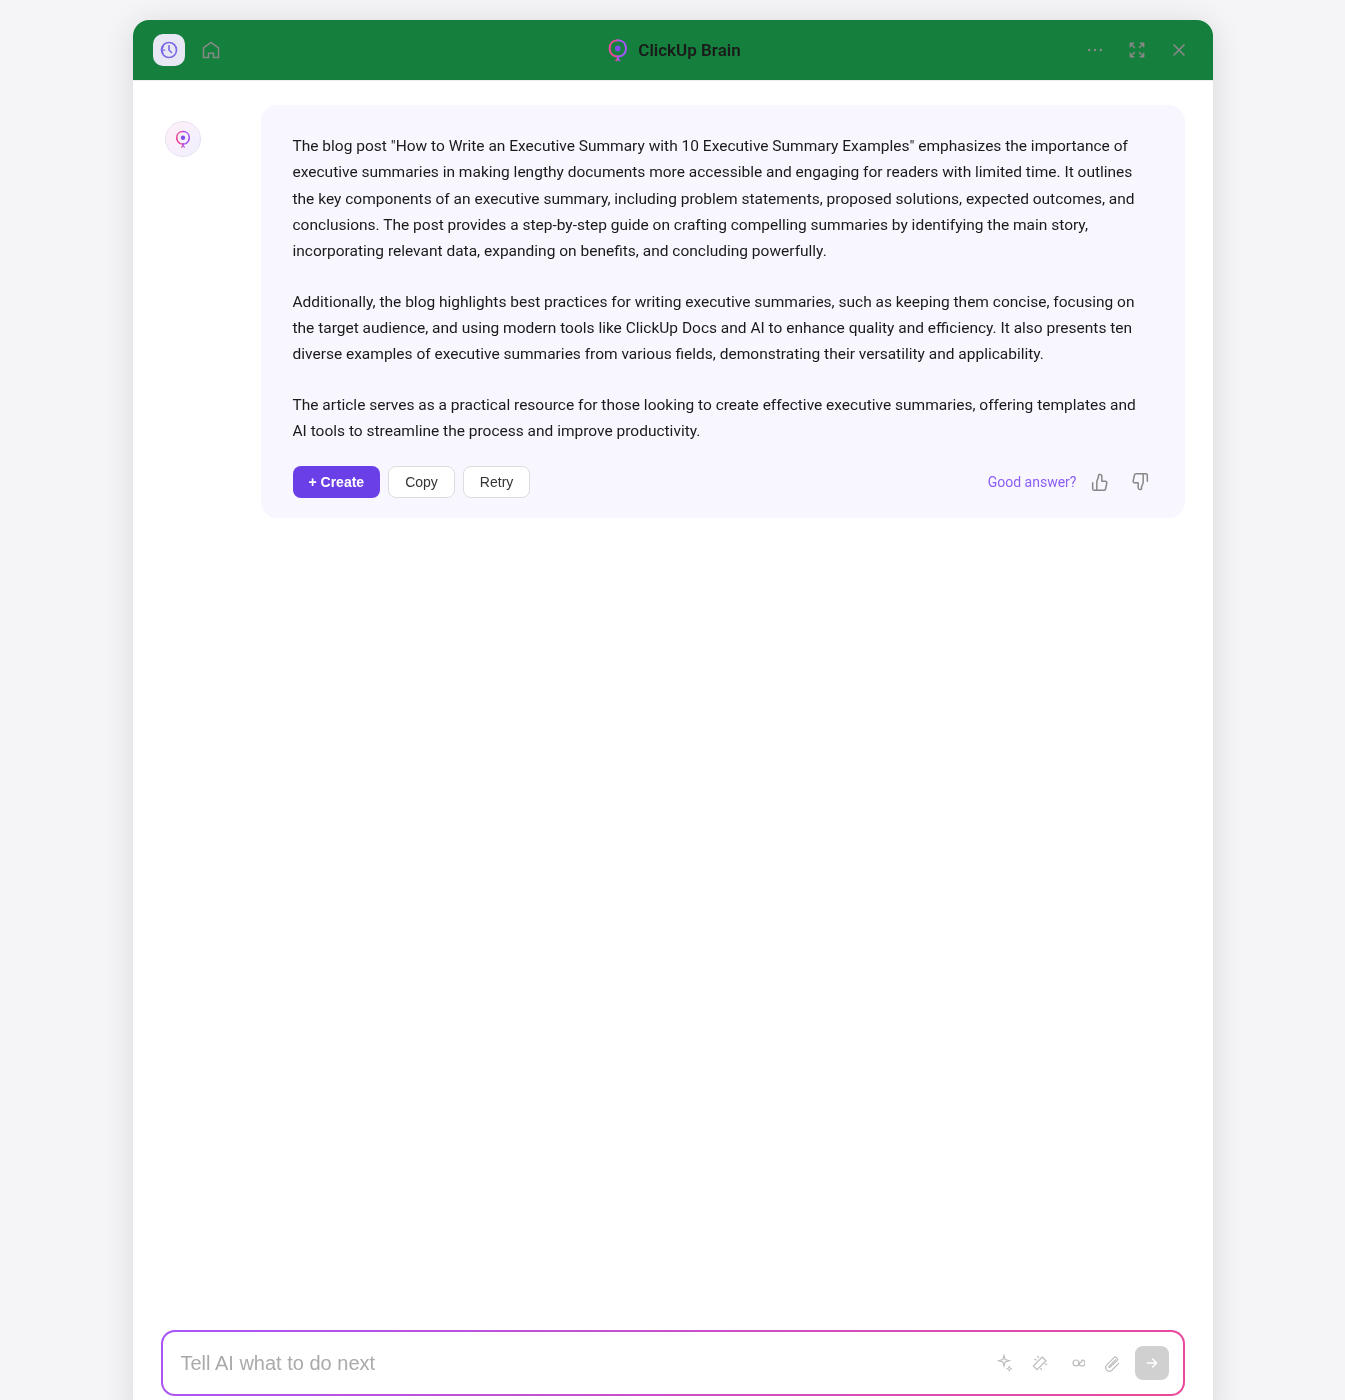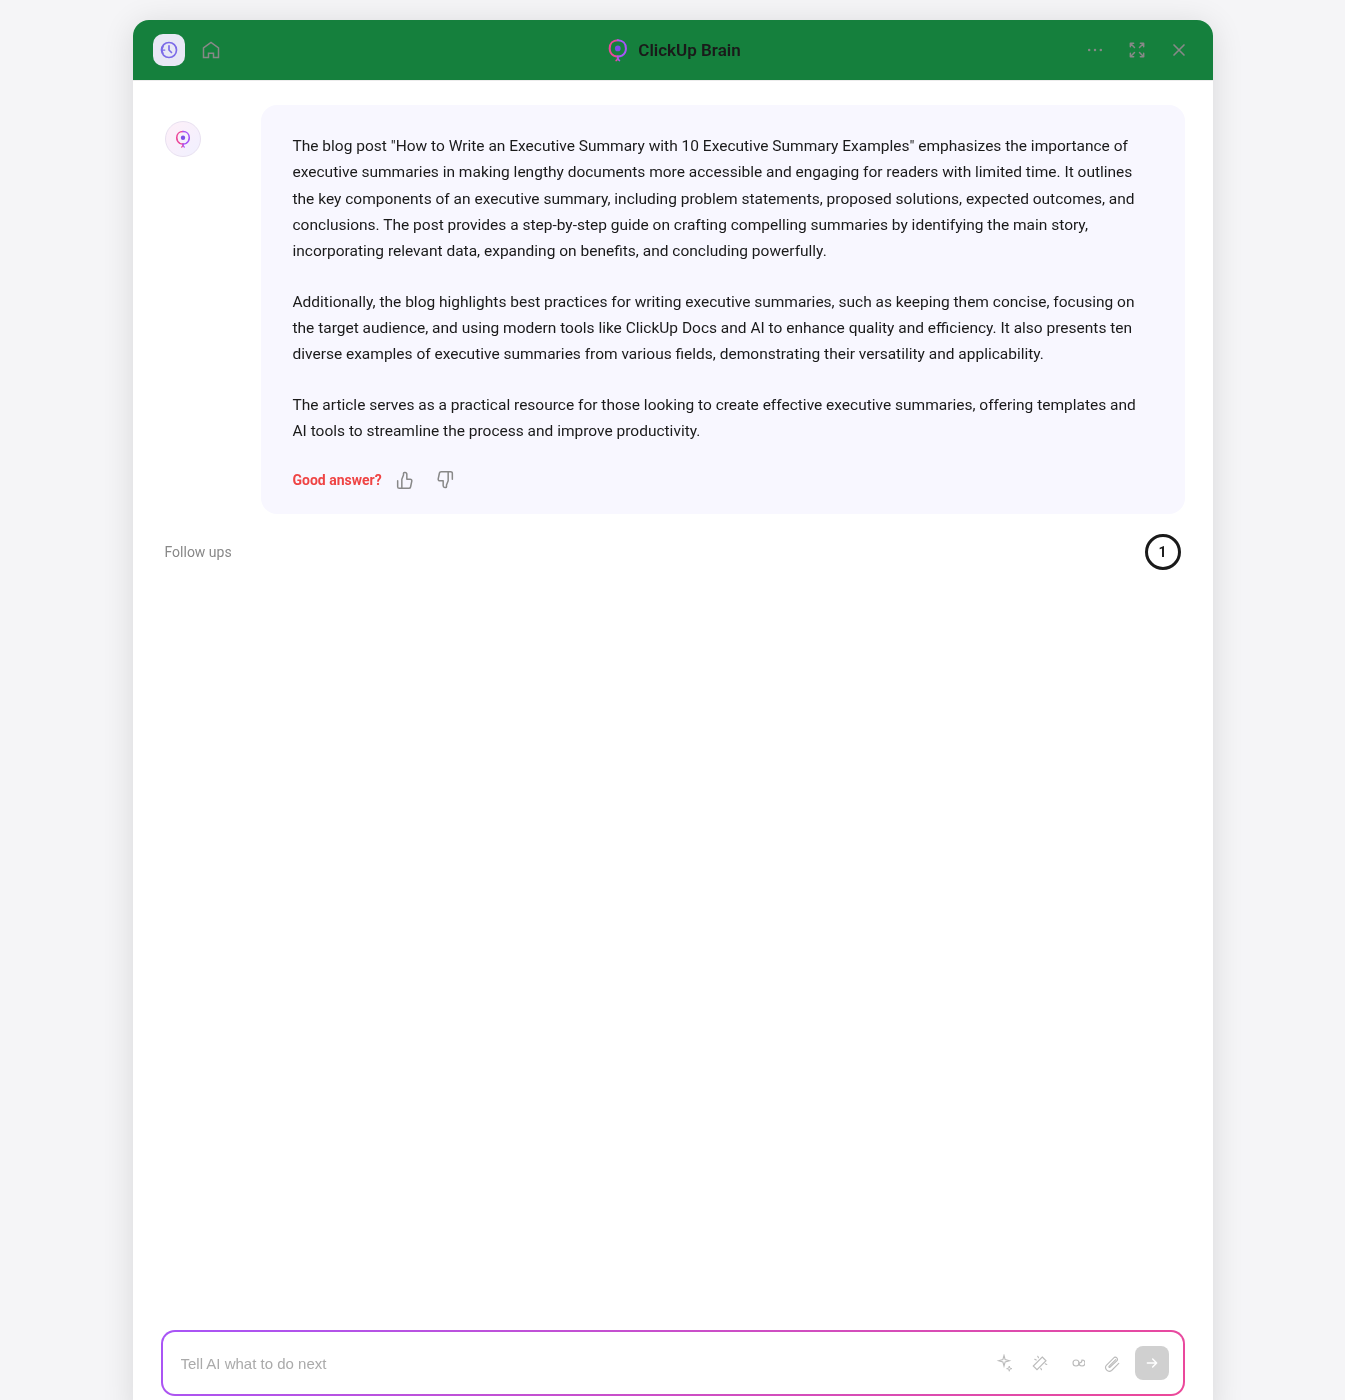--- a/index.html
+++ b/index.html
@@ -168,22 +168,21 @@
     }
 
     .action-right {
       display: flex;
       align-items: center;
       gap: 10px;
     }
 
     .good-answer-text {
       font-size: 14px;
-      color: #ef4444;
-      font-weight: bold;
+      color: #8b5cf6;
     }
 
     .thumb-btn {
       background: none;
       border: none;
       cursor: pointer;
       color: #888;
       font-size: 18px;
       padding: 4px;
       border-radius: 6px;
@@ -237,21 +236,21 @@
                         linear-gradient(135deg, #a855f7, #ec4899);
       background-origin: border-box;
       background-clip: padding-box, border-box;
       border: 2px solid transparent;
     }
 
     .input-field {
       flex: 1;
       border: none;
       outline: none;
-      font-size: 15px;
+      font-size: 20px;
       color: #333;
       background: transparent;
     }
 
     .input-field::placeholder { color: #aaa; }
 
     .input-icons {
       display: flex;
       align-items: center;
       gap: 10px;
@@ -358,41 +357,42 @@
       </div>
 
       <div class="response-card">
         <div class="response-text">
           <p class="response-paragraph">The blog post "How to Write an Executive Summary with 10 Executive Summary Examples" emphasizes the importance of executive summaries in making lengthy documents more accessible and engaging for readers with limited time. It outlines the key components of an executive summary, including problem statements, proposed solutions, expected outcomes, and conclusions. The post provides a step-by-step guide on crafting compelling summaries by identifying the main story, incorporating relevant data, expanding on benefits, and concluding powerfully.</p>
           <p class="response-paragraph">Additionally, the blog highlights best practices for writing executive summaries, such as keeping them concise, focusing on the target audience, and using modern tools like ClickUp Docs and AI to enhance quality and efficiency. It also presents ten diverse examples of executive summaries from various fields, demonstrating their versatility and applicability.</p>
           <p class="response-paragraph">The article serves as a practical resource for those looking to create effective executive summaries, offering templates and AI tools to streamline the process and improve productivity.</p>
         </div>
 
         <div class="action-row">
+          <div class="action-left">
+            <button class="btn-create">+ Create</button>
+            <button class="btn-secondary">Copy</button>
+            <button class="btn-secondary">Retry</button>
+          </div>
           <div class="action-right">
             <span class="good-answer-text">Good answer?</span>
             <button class="thumb-btn">
               <svg width="20" height="20" viewBox="0 0 24 24" fill="none">
                 <path d="M7 22V11M2 13v7a2 2 0 002 2h11.5a2 2 0 001.96-1.57l1.5-7A2 2 0 0017 11H13V5a2 2 0 00-2-2h-1a1 1 0 00-1 1v2L7 11" stroke="#888" stroke-width="1.8" stroke-linecap="round" stroke-linejoin="round"></path>
               </svg>
             </button>
             <button class="thumb-btn">
               <svg width="20" height="20" viewBox="0 0 24 24" fill="none">
                 <path d="M17 2v11M22 11V4a2 2 0 00-2-2H8.5a2 2 0 00-1.96 1.57l-1.5 7A2 2 0 007 13h4v6a2 2 0 002 2h1a1 1 0 001-1v-2l2-5" stroke="#888" stroke-width="1.8" stroke-linecap="round" stroke-linejoin="round"></path>
               </svg>
             </button>
           </div>
         </div>
       </div>
     </div>
 
-    <div class="followups-section">
-      <span class="followups-label">Follow ups</span>
-      <div class="notification-badge">1</div>
-    </div>
 
   </div>
 
   <div class="input-area">
     <div class="input-container">
       <input class="input-field" type="text" placeholder="Tell AI what to do next" style="">
       <div class="input-icons">
         <button class="input-icon-btn">
           <svg width="18" height="18" viewBox="0 0 24 24" fill="none">
             <path d="M12 2l1.5 5.5L19 9l-5.5 1.5L12 16l-1.5-5.5L5 9l5.5-1.5L12 2z" stroke="#bbb" stroke-width="1.5" fill="none"></path>

